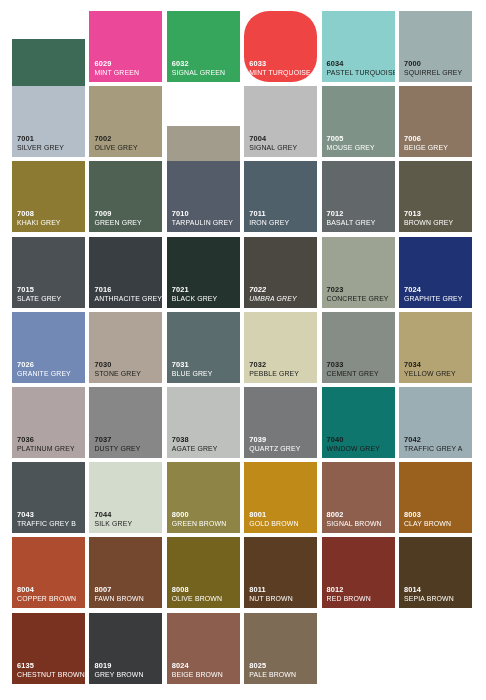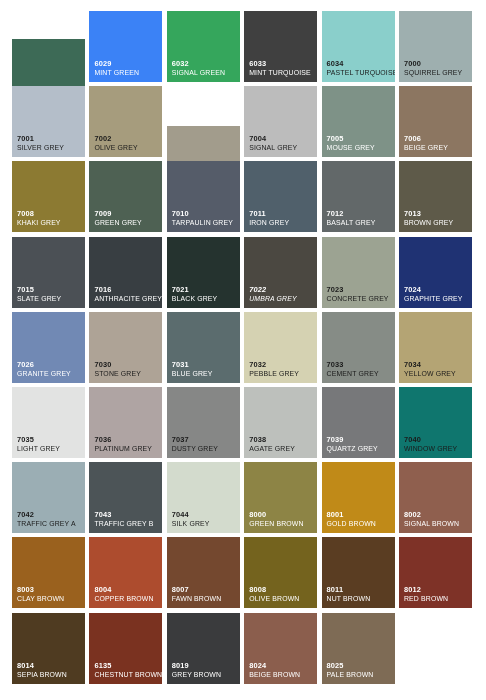--- a/index.html
+++ b/index.html
@@ -75,33 +75,33 @@
 <body>
 
 <div id="chart-root">
   <div class="swatch-grid">
       <div class="swatch light-text" style="background: rgb(61, 106, 86); margin-top: 28px;">
         <div class="swatch-label">
           <span class="swatch-code">6028</span>
           <span class="swatch-name">FINE GREEN</span>
         </div>
       </div>
-      <div class="swatch light-text" style="background: #3b82f6;">
+      <div class="swatch light-text" style="background: #ec4899;">
         <div class="swatch-label">
           <span class="swatch-code">6029</span>
           <span class="swatch-name">MINT GREEN</span>
         </div>
       </div>
       <div class="swatch light-text" style="background: rgb(53, 166, 92);">
         <div class="swatch-label">
           <span class="swatch-code">6032</span>
           <span class="swatch-name">SIGNAL GREEN</span>
         </div>
       </div>
-      <div class="swatch light-text" style="background: #404040;">
+      <div class="swatch light-text" style="background: #ef4444; border-radius: 25px;">
         <div class="swatch-label">
           <span class="swatch-code">6033</span>
           <span class="swatch-name">MINT TURQUOISE</span>
         </div>
       </div>
       <div class="swatch dark-text" style="background: rgb(138, 207, 203);">
         <div class="swatch-label">
           <span class="swatch-code">6034</span>
           <span class="swatch-name">PASTEL TURQUOISE</span>
         </div>
@@ -249,26 +249,20 @@
           <span class="swatch-code">7033</span>
           <span class="swatch-name">CEMENT GREY</span>
         </div>
       </div>
       <div class="swatch dark-text" style="background: rgb(180, 164, 116);">
         <div class="swatch-label">
           <span class="swatch-code">7034</span>
           <span class="swatch-name">YELLOW GREY</span>
         </div>
       </div>
-      <div class="swatch dark-text" style="background: rgb(226, 227, 226);">
-        <div class="swatch-label">
-          <span class="swatch-code">7035</span>
-          <span class="swatch-name">LIGHT GREY</span>
-        </div>
-      </div>
       <div class="swatch dark-text" style="background: rgb(175, 164, 163);">
         <div class="swatch-label">
           <span class="swatch-code">7036</span>
           <span class="swatch-name">PLATINUM GREY</span>
         </div>
       </div>
       <div class="swatch dark-text" style="background: rgb(134, 135, 134);">
         <div class="swatch-label">
           <span class="swatch-code">7037</span>
           <span class="swatch-name">DUSTY GREY</span>

